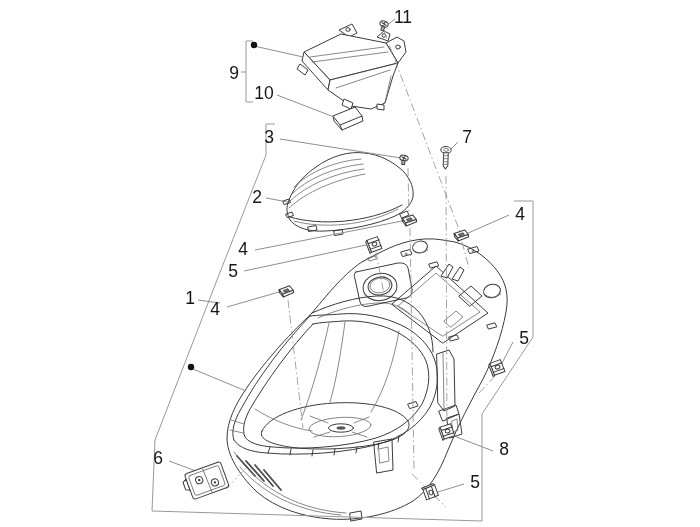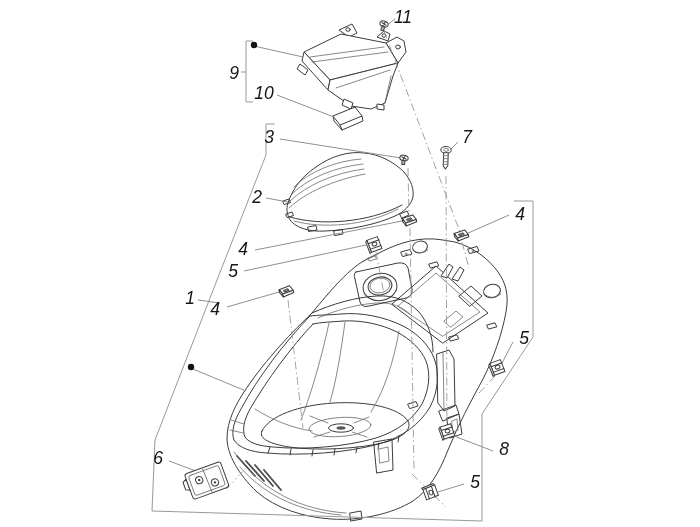--- a/index.html
+++ b/index.html
@@ -1,17 +1,17 @@
 <!DOCTYPE html>
 <html><head>
 <meta charset="utf-8">
 <style>
   html,body{margin:0;padding:0;background:#ffffff;}
   .stage{position:relative;width:636px;height:527px;background:#ffffff;overflow:hidden;
-         font-family:"Liberation Sans", sans-serif;font-style:italic;}
+         font-family:"Liberation Sans", sans-serif;}
   svg{display:block}
   .callout{font-family:"Liberation Sans", sans-serif;font-size:17.5px;fill:#161616;}
   .outline{stroke:#3c3c3c;stroke-width:1;fill:none;stroke-linejoin:round;stroke-linecap:round;}
   .outline-f{stroke:#3c3c3c;stroke-width:1;fill:#ffffff;stroke-linejoin:round;}
   .detail{stroke:#6b6b6b;stroke-width:.8;fill:none;stroke-linejoin:round;stroke-linecap:round;}
   .leader{stroke:#8f8f8f;stroke-width:1;fill:none;}
   .bracket{stroke:#999999;stroke-width:1;fill:none;stroke-linejoin:miter;}
   .axis{stroke:#9a9a9a;stroke-width:.9;fill:none;stroke-dasharray:8 3 1.5 3;}
   .dots{stroke:#9a9a9a;stroke-width:1;fill:none;stroke-dasharray:1.5 3;}
   .hatch{stroke:#4a4a4a;stroke-width:1.8;fill:none;stroke-linecap:round;}

